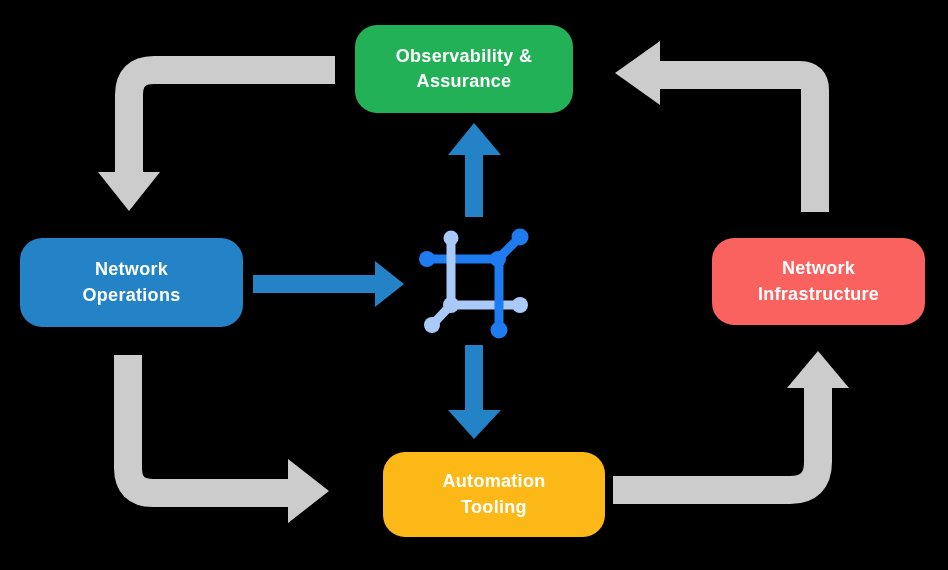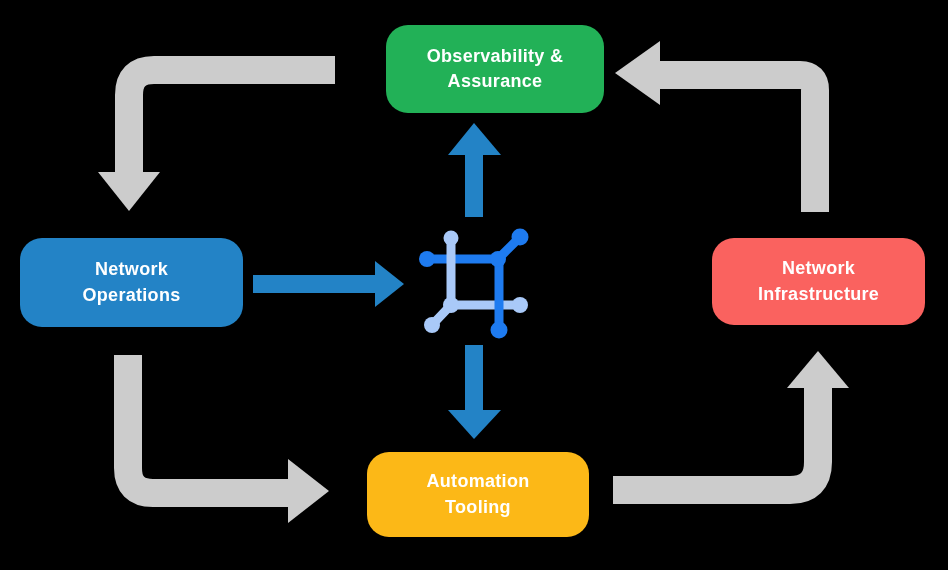--- a/index.html
+++ b/index.html
@@ -32,24 +32,24 @@
     text-align: center;
     color: var(--text, #fff);
     font-size: 18px;
     font-weight: 600;
     letter-spacing: 0.3px;
     line-height: 1.4;
   }
   .node .label {
     white-space: pre-line;
   }
-  .node-observability { left: 386px; top: 25px;  width: 218px; height: 88px; background: var(--node-observability, #22B157); }
+  .node-observability { left: 355px; top: 25px;  width: 218px; height: 88px; background: var(--node-observability, #22B157); }
   .node-operations    { left: 20px;  top: 238px; width: 223px; height: 89px; background: var(--node-operations, #2383C6); }
   .node-infrastructure{ left: 712px; top: 238px; width: 213px; height: 87px; background: var(--node-infrastructure, #FA625F); }
-  .node-automation    { left: 367px; top: 452px; width: 222px; height: 85px; background: var(--node-automation, #FCB817); }
+  .node-automation    { left: 383px; top: 452px; width: 222px; height: 85px; background: var(--node-automation, #FCB817); }
 
   .gray-line { fill: none; stroke: var(--cycle-arrow, #CCCCCC); stroke-width: 28; }
   .gray-head { fill: var(--cycle-arrow, #CCCCCC); stroke: none; }
   .blue-line { fill: none; stroke: var(--flow-arrow, #2383C6); stroke-width: 18; }
   .blue-head { fill: var(--flow-arrow, #2383C6); stroke: none; }
 
   .icon-dark-line  { fill: none; stroke: var(--icon-dark-blue, #1E7BF0); stroke-width: 9; stroke-linecap: round; }
   .icon-light-line { fill: none; stroke: var(--icon-light-blue, #A9C9F8); stroke-width: 9; stroke-linecap: round; }
   .icon-dark-dot   { fill: var(--icon-dark-blue, #1E7BF0); stroke: none; }
   .icon-light-dot  { fill: var(--icon-light-blue, #A9C9F8); stroke: none; }

